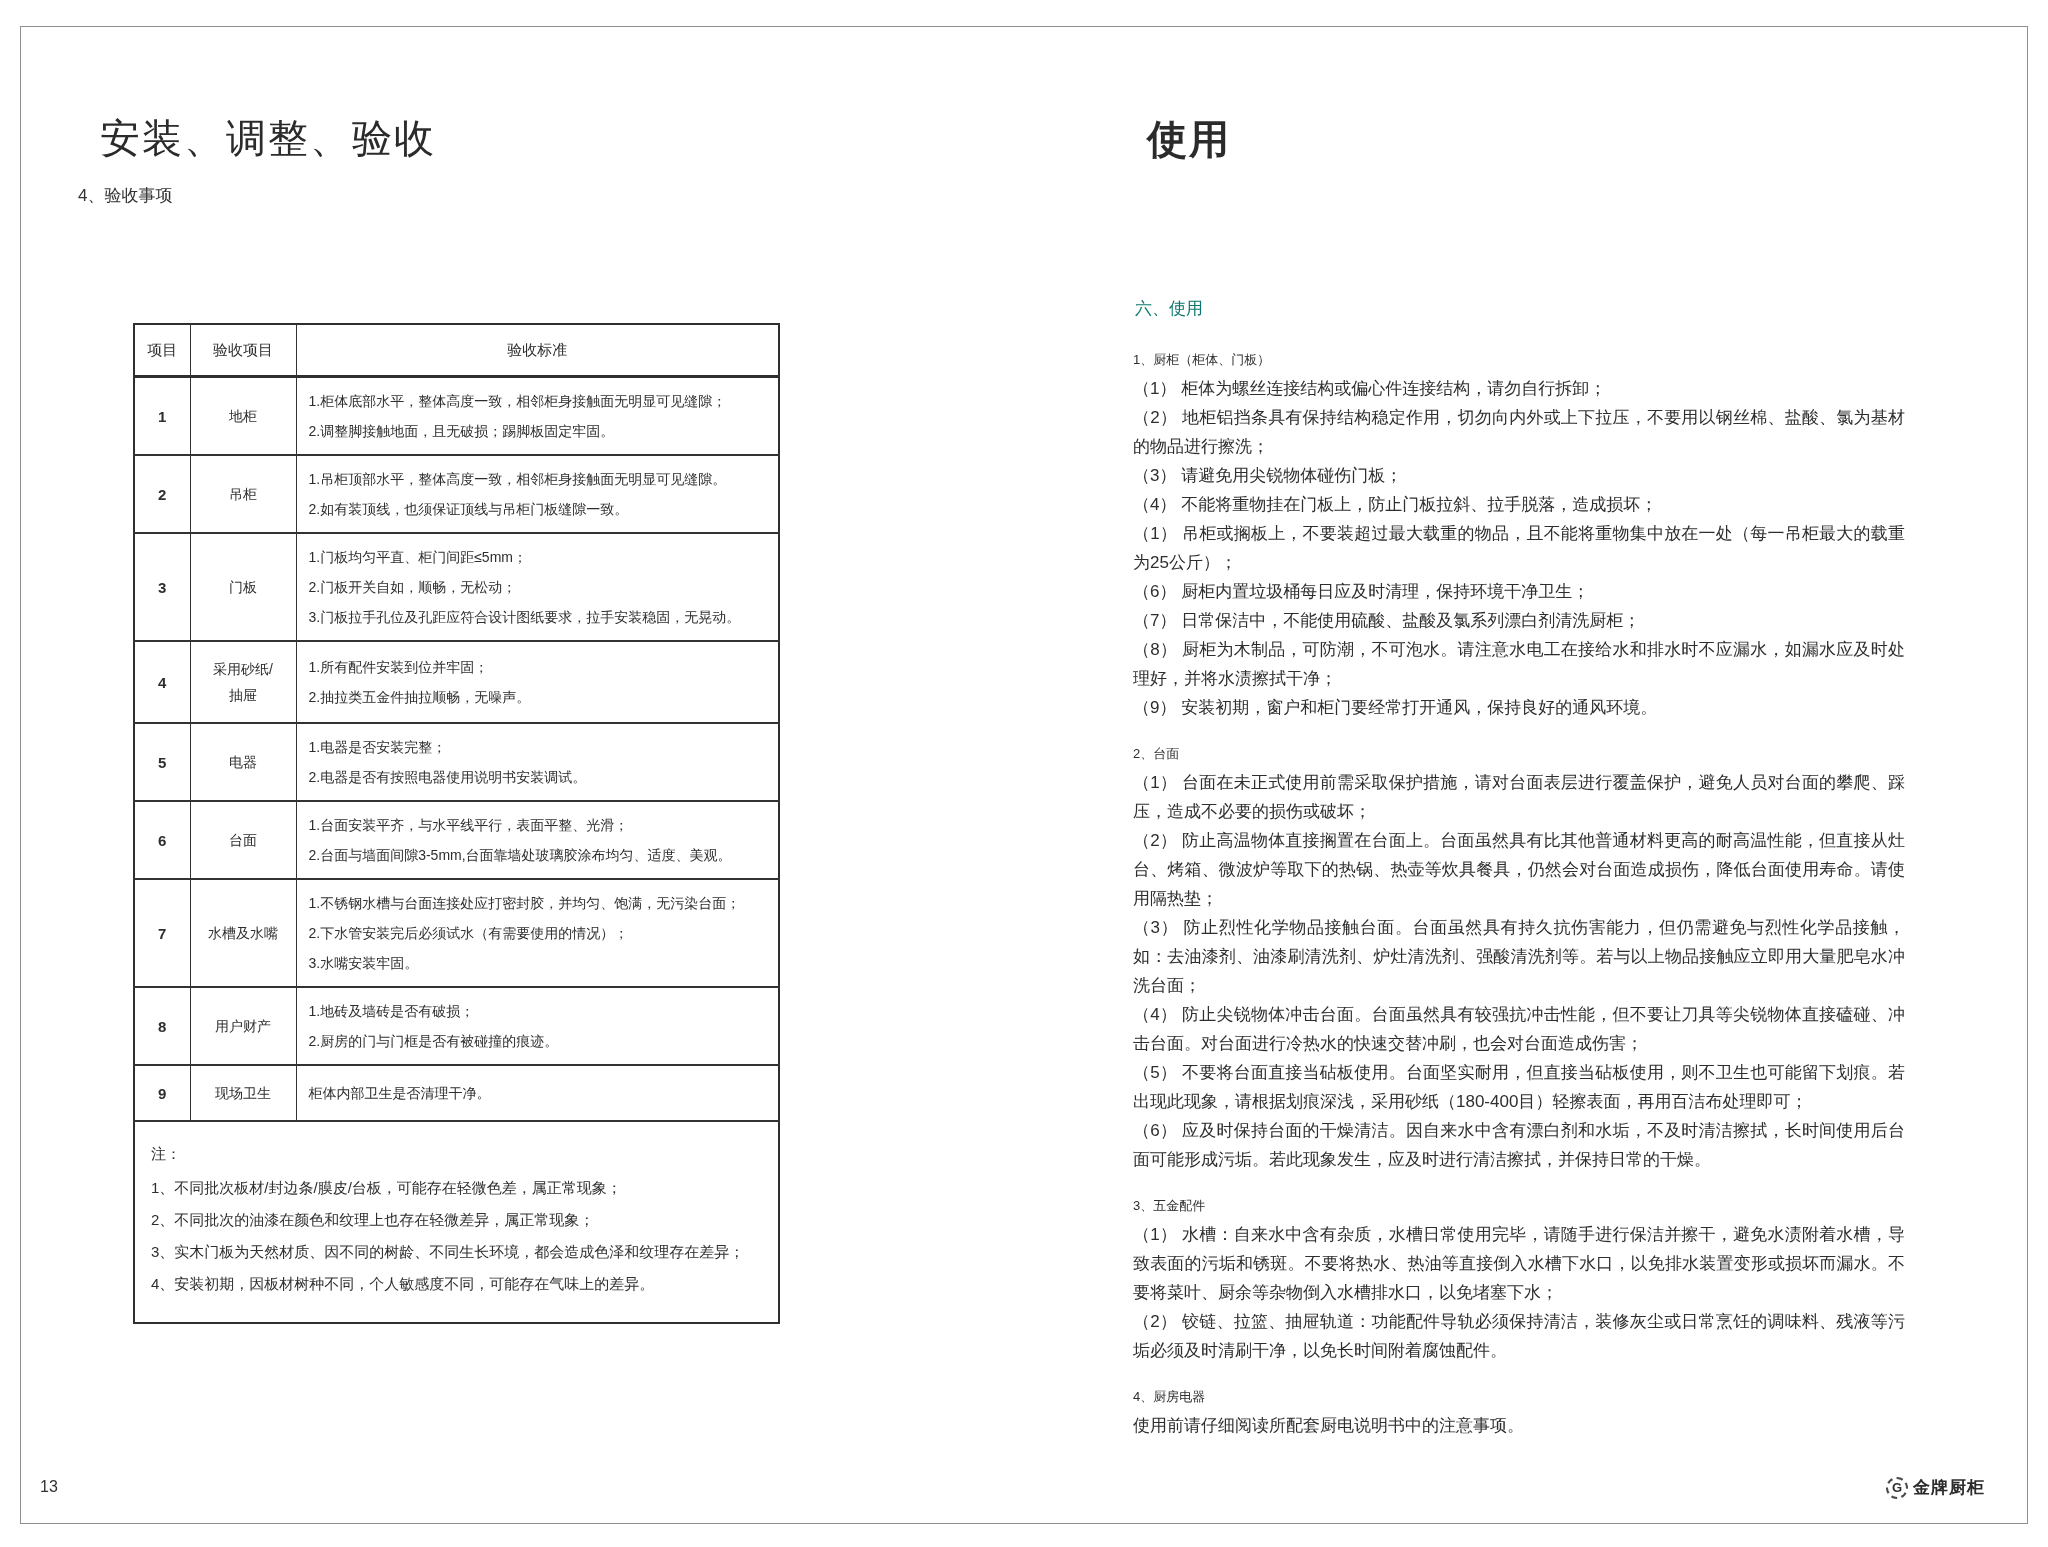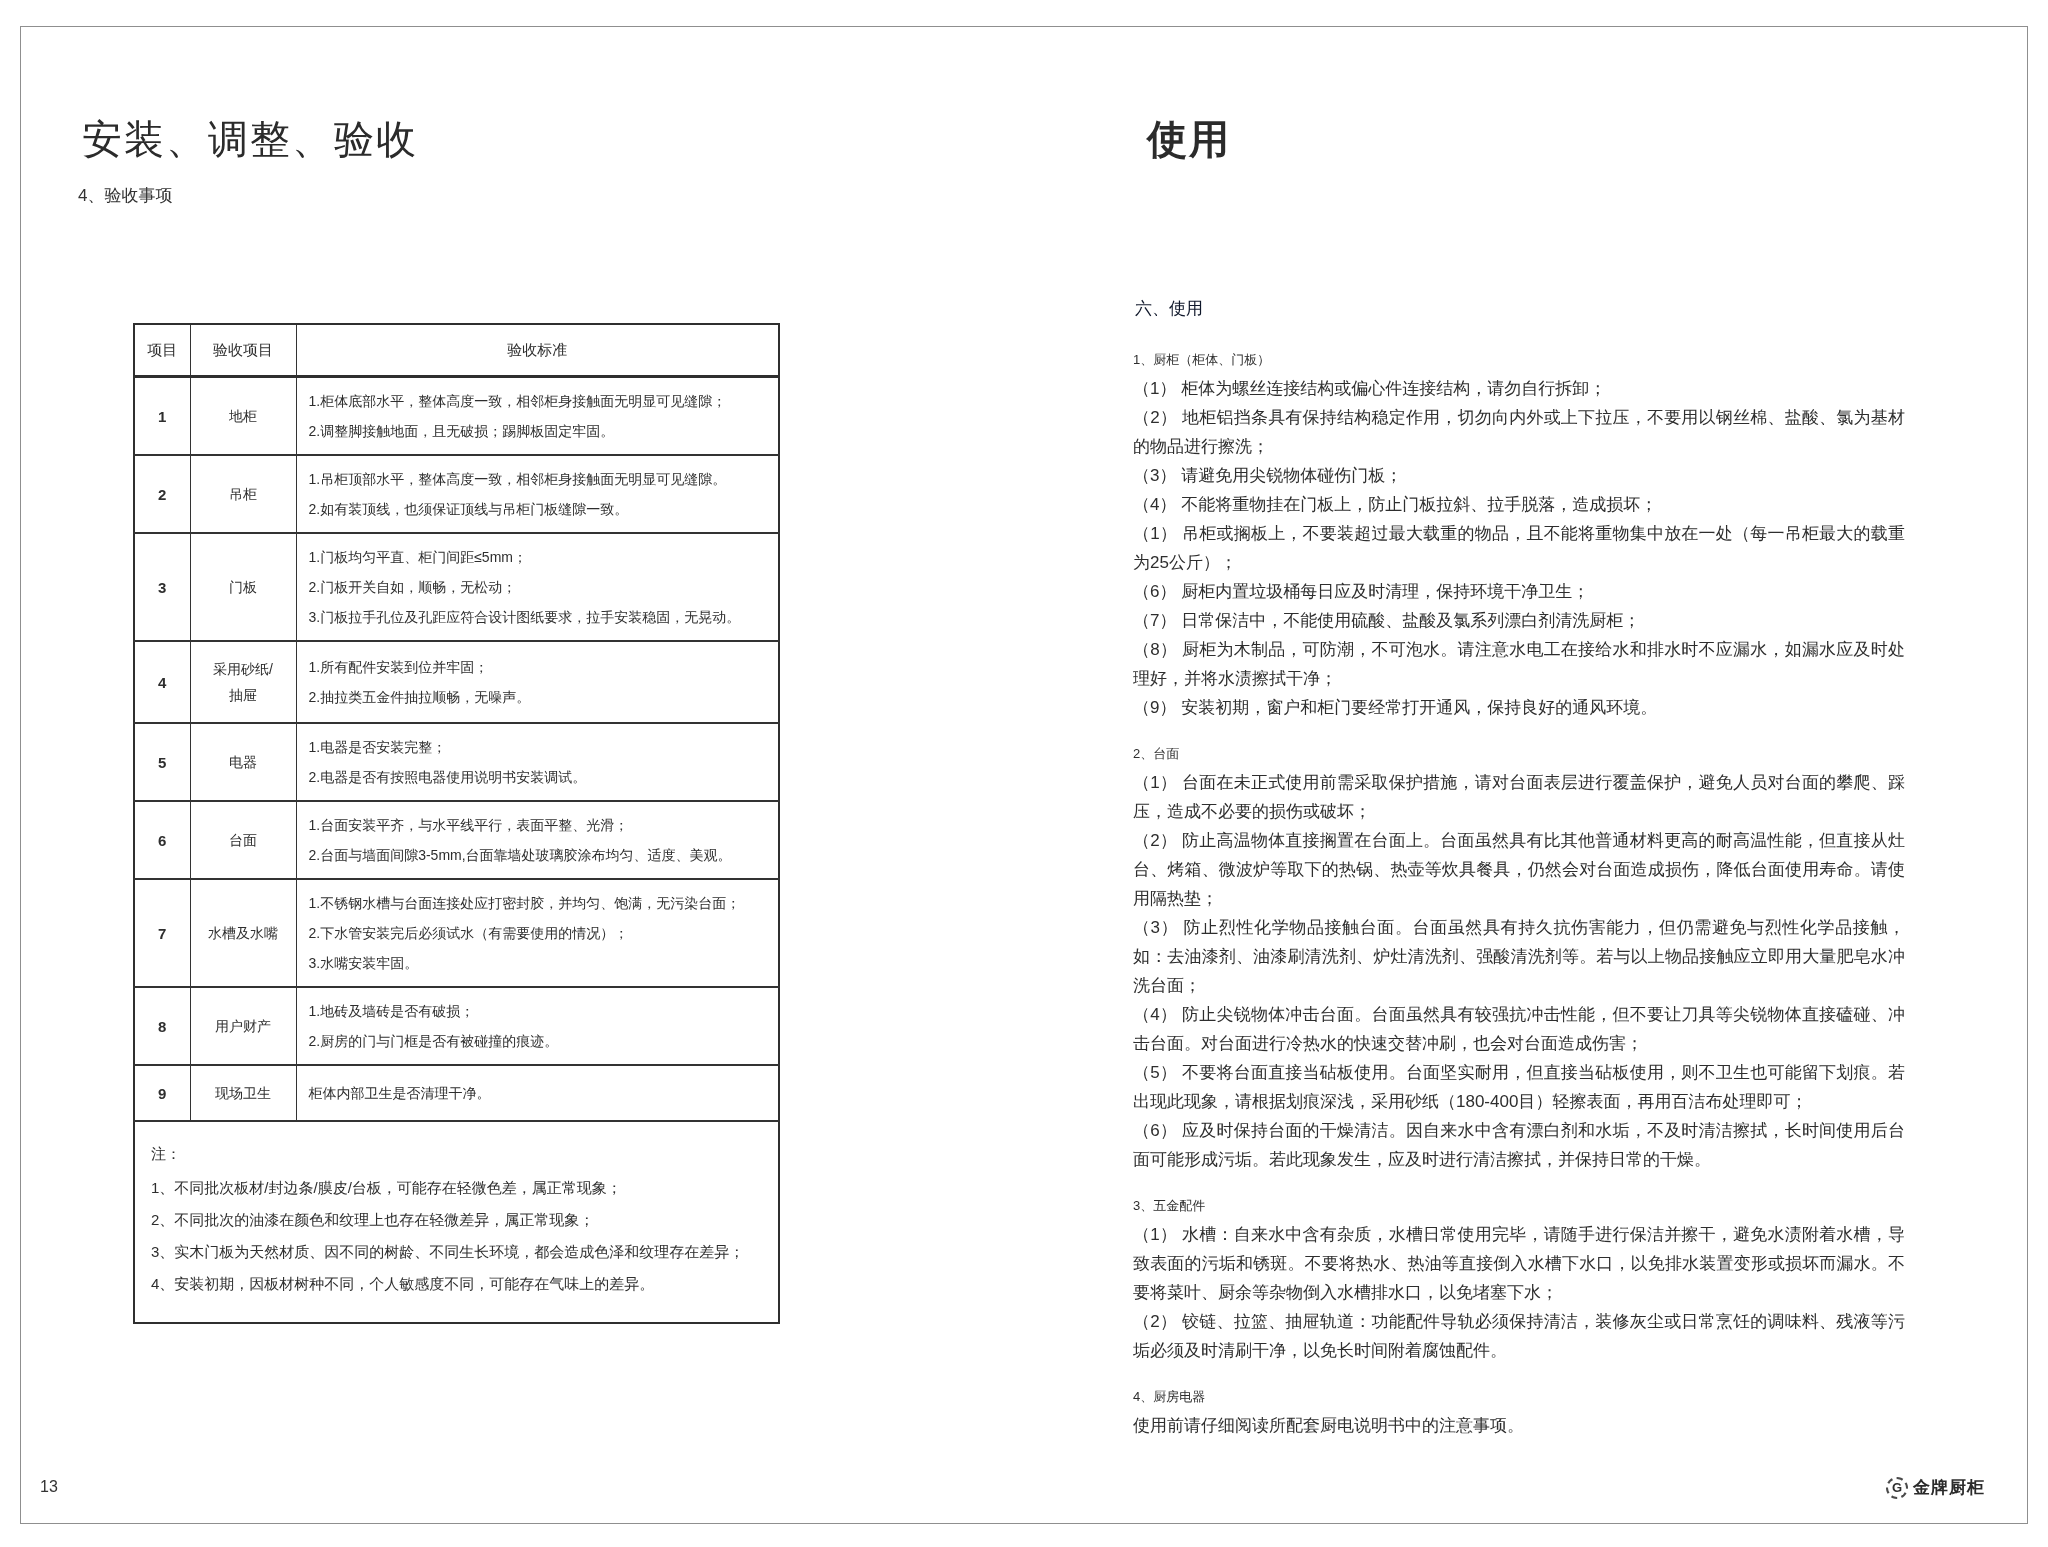--- a/index.html
+++ b/index.html
@@ -6,21 +6,21 @@
   body{
     width:2048px;height:1547px;position:relative;overflow:hidden;
     background:#ffffff;color:#2e2e2e;
     font-family:"Liberation Sans","DejaVu Sans",sans-serif;
   }
   .sheet{position:absolute;left:20px;top:26px;width:2006px;height:1496px;
     border:1px solid #8f8f8f;pointer-events:none;}
 
   
   .title{position:absolute;font-size:40px;font-weight:500;color:#2b2b2b;letter-spacing:2px;line-height:56px;}
-  .title-left{left:82px;top:84px;}
+  .title-left{left:100px;top:84px;font-family:Liberation Serif, serif;}
   .sec-label{position:absolute;left:78px;top:184px;font-size:17px;color:#333;}
 
   table.acc{
     position:absolute;left:133px;top:323px;border-collapse:collapse;
     table-layout:fixed;width:645px;font-size:14px;color:#2e2e2e;
   }
   table.acc col.c1{width:56px;}
   table.acc col.c2{width:106px;}
   table.acc col.c3{width:483px;}
   table.acc th,table.acc td{border:1px solid #333;vertical-align:middle;}
@@ -31,21 +31,21 @@
   table.acc td.item{text-align:center;padding:14px 4px;line-height:26px;}
   table.acc td.std{padding:8px 12px;}
   table.acc td.std .ln{line-height:30px;text-align:left;}
   table.acc td.notes{padding:16px 16px 22px 16px;}
   table.acc td.notes .ln{line-height:32px;font-size:15px;text-align:left;}
   table.acc td.notes .ln.first{margin-bottom:2px;}
 
   
   .col-right{position:absolute;left:1133px;top:84px;width:772px;}
   .col-right .title{position:static;margin-left:14px;font-weight:bold;}
-  .right-sec{margin:130px 0 0 2px;font-size:17px;color:#0f172a;}
+  .right-sec{margin:130px 0 0 2px;font-size:17px;color:#0f766e;}
   .blocks{margin-top:0;}
   .blk-heading{font-size:13px;line-height:29px;margin:17px 0 0 0;}
   .blk-heading.first{margin-top:25px;}
   .usage-item{font-size:17px;line-height:29px;margin:0;text-align:justify;color:#2e2e2e;}
 
   
   .page-num{position:absolute;left:40px;top:1478px;font-size:16px;color:#333;}
   .brand{position:absolute;left:1886px;top:1476px;display:flex;align-items:center;gap:5px;}
   .logo-g{width:22px;height:22px;border:2px dashed #4a4a4a;border-radius:50%;
     display:flex;align-items:center;justify-content:center;

